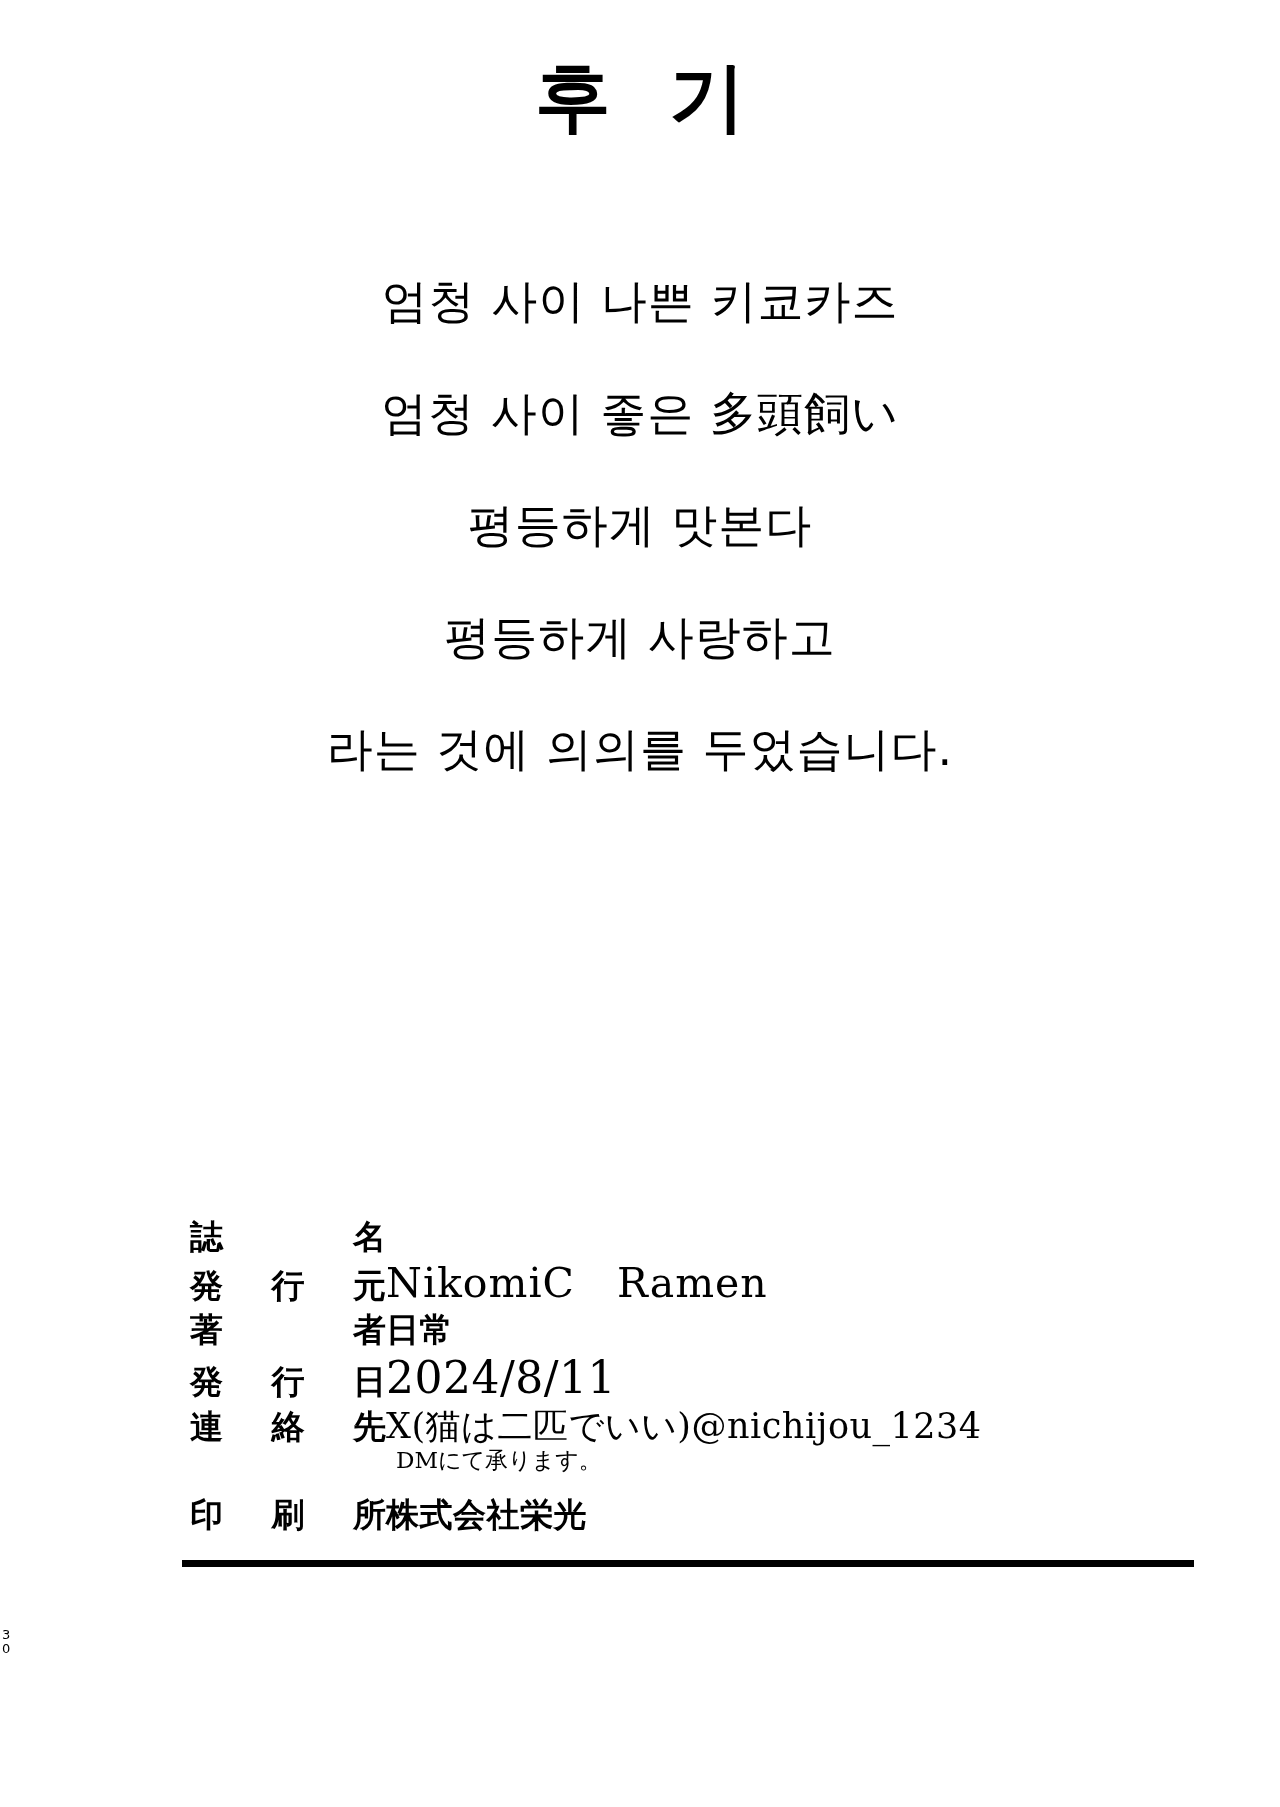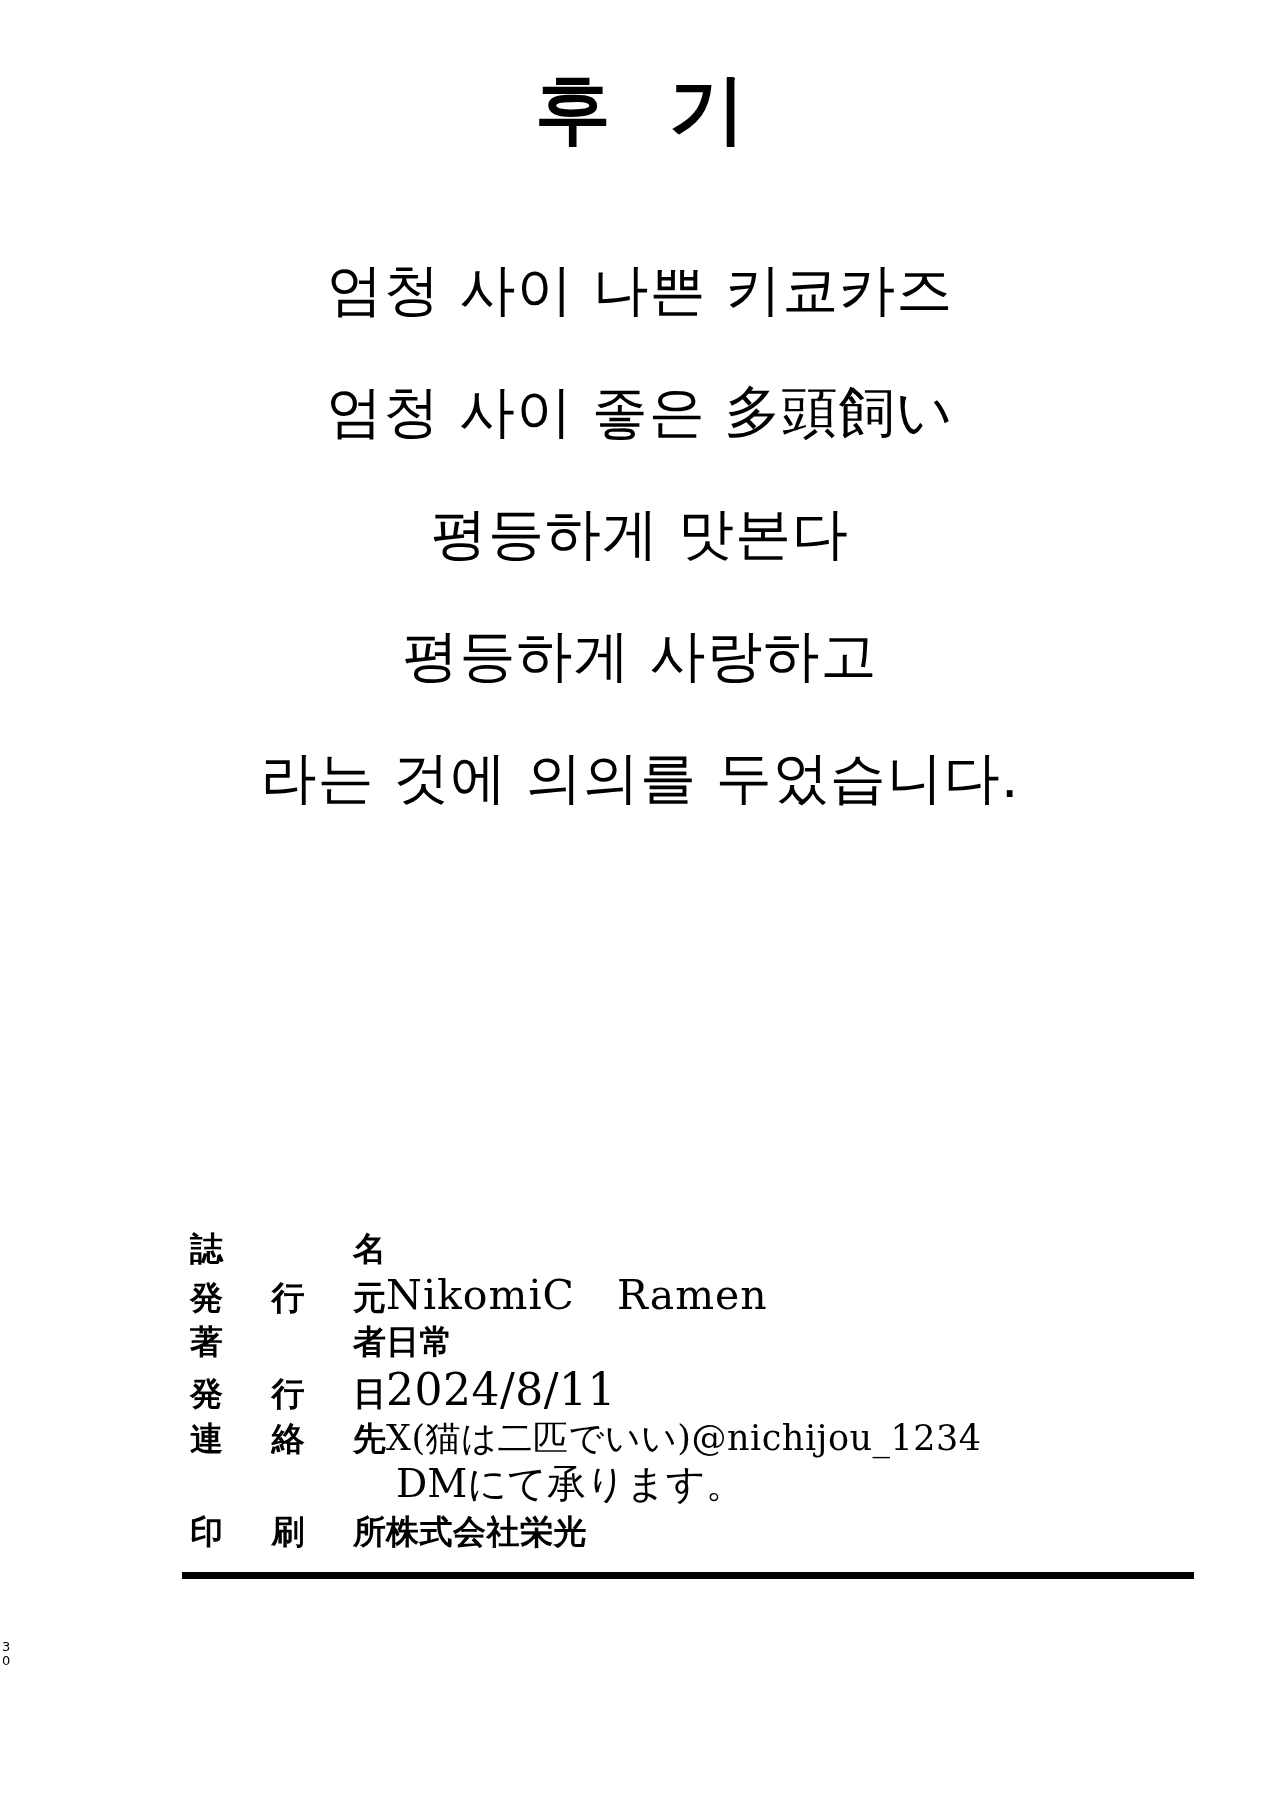--- a/index.html
+++ b/index.html
@@ -12,21 +12,21 @@
     height: 1807px;
     position: relative;
     font-family: "Liberation Serif", serif;
     color: #000000;
     overflow: hidden;
   }
 
   .page {
     position: absolute;
     left: 0;
-    top: 12px;
+    top: 0;
     width: 1280px;
     height: 1546px;
     text-decoration: underline;
   }
 
   
   .afterword-title {
     position: absolute;
     left: 0;
     top: 55px;
@@ -43,26 +43,27 @@
   
   .afterword-body {
     position: absolute;
     left: 0;
     top: 250px;
     width: 1280px;
     text-align: center;
   }
   .afterword-line {
     font-family: "DejaVu Sans", sans-serif;
-    font-size: 56px;
+    font-size: 46px;
     font-weight: 500;
     line-height: 1.0;
     margin-bottom: 66px;
     letter-spacing: 1px;
     white-space: nowrap;
+    margin-top: 28px;
   }
 
   
   .colophon {
     position: absolute;
     left: 190px;
     top: 1218px;
     width: 920px;
   }
   .colo-row {
@@ -100,25 +101,25 @@
     font-weight: 400;
   }
   .colo-value.date {
     font-family: "DejaVu Serif", serif;
     font-size: 44px;
     font-weight: 400;
   }
   .colo-row.pub-row { margin-bottom: 4px; margin-top: 2px; }
   .colo-sub {
     font-family: "DejaVu Serif", serif;
-    font-size: 39px;
+    font-size: 23px;
     font-weight: 400;
     margin-left: 206px;
     margin-top: -4px;
-    margin-bottom: 2px;
+    margin-bottom: 20px;
   }
 
   .colo-rule {
     position: absolute;
     left: 182px;
     top: 1560px;
     width: 1012px;
     height: 7px;
     background: #000000;
   }

